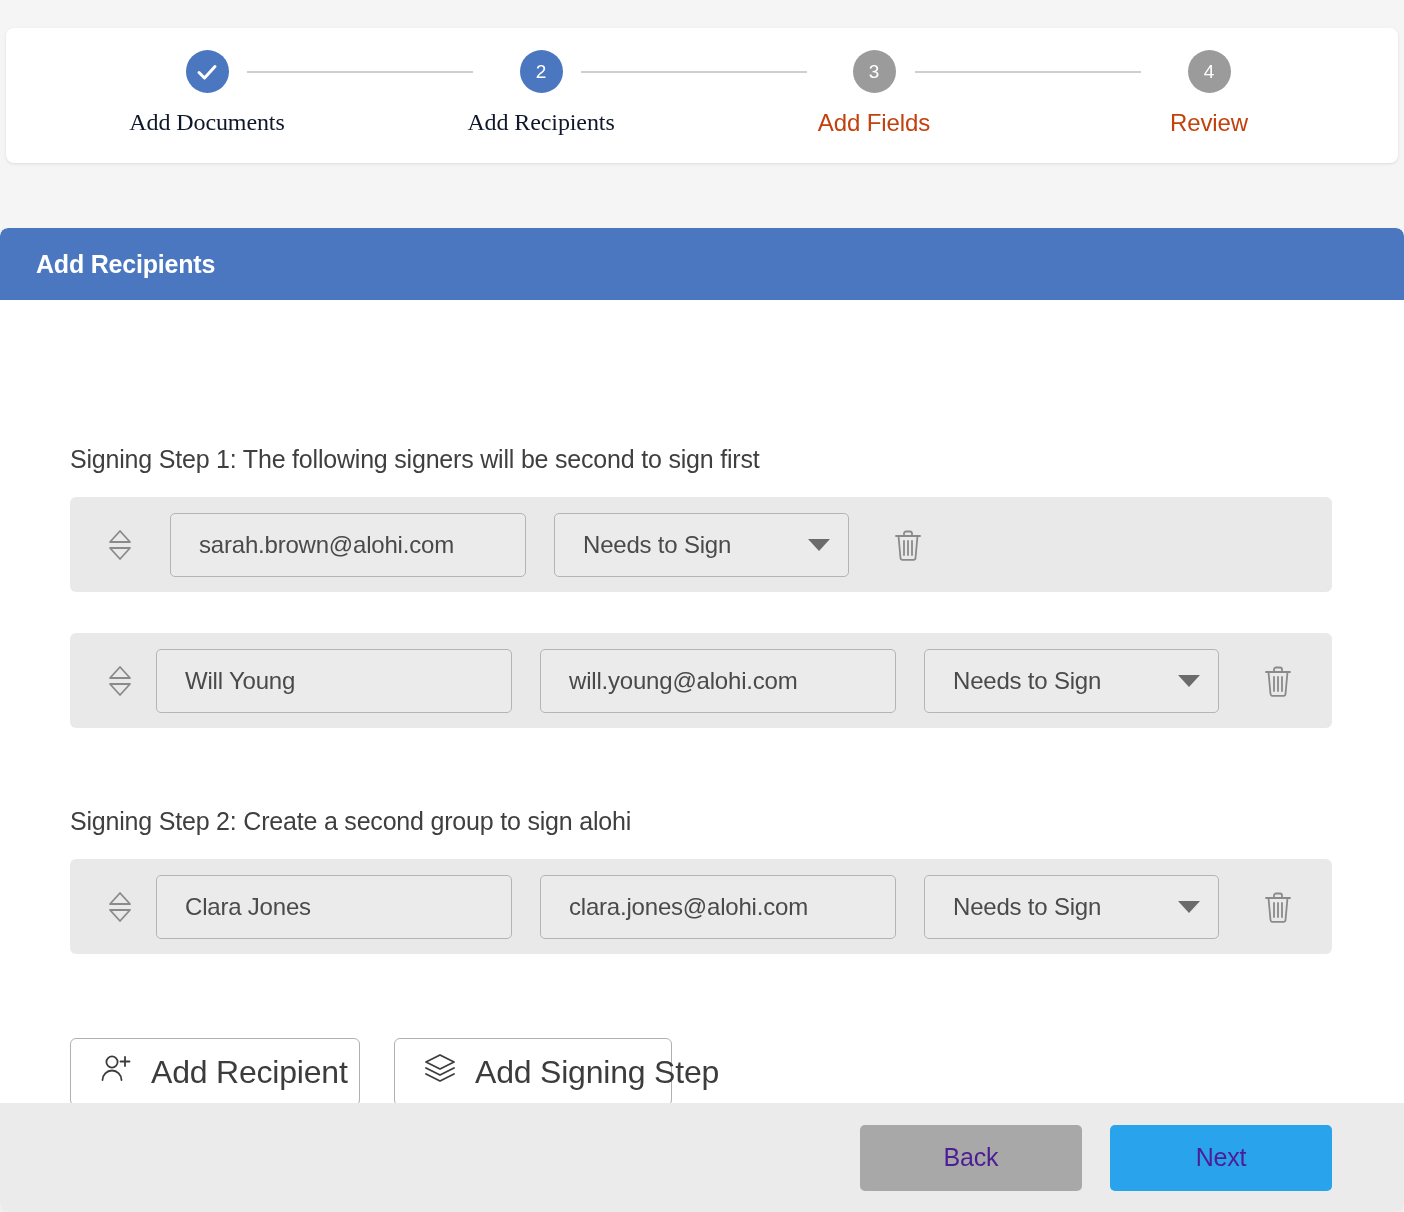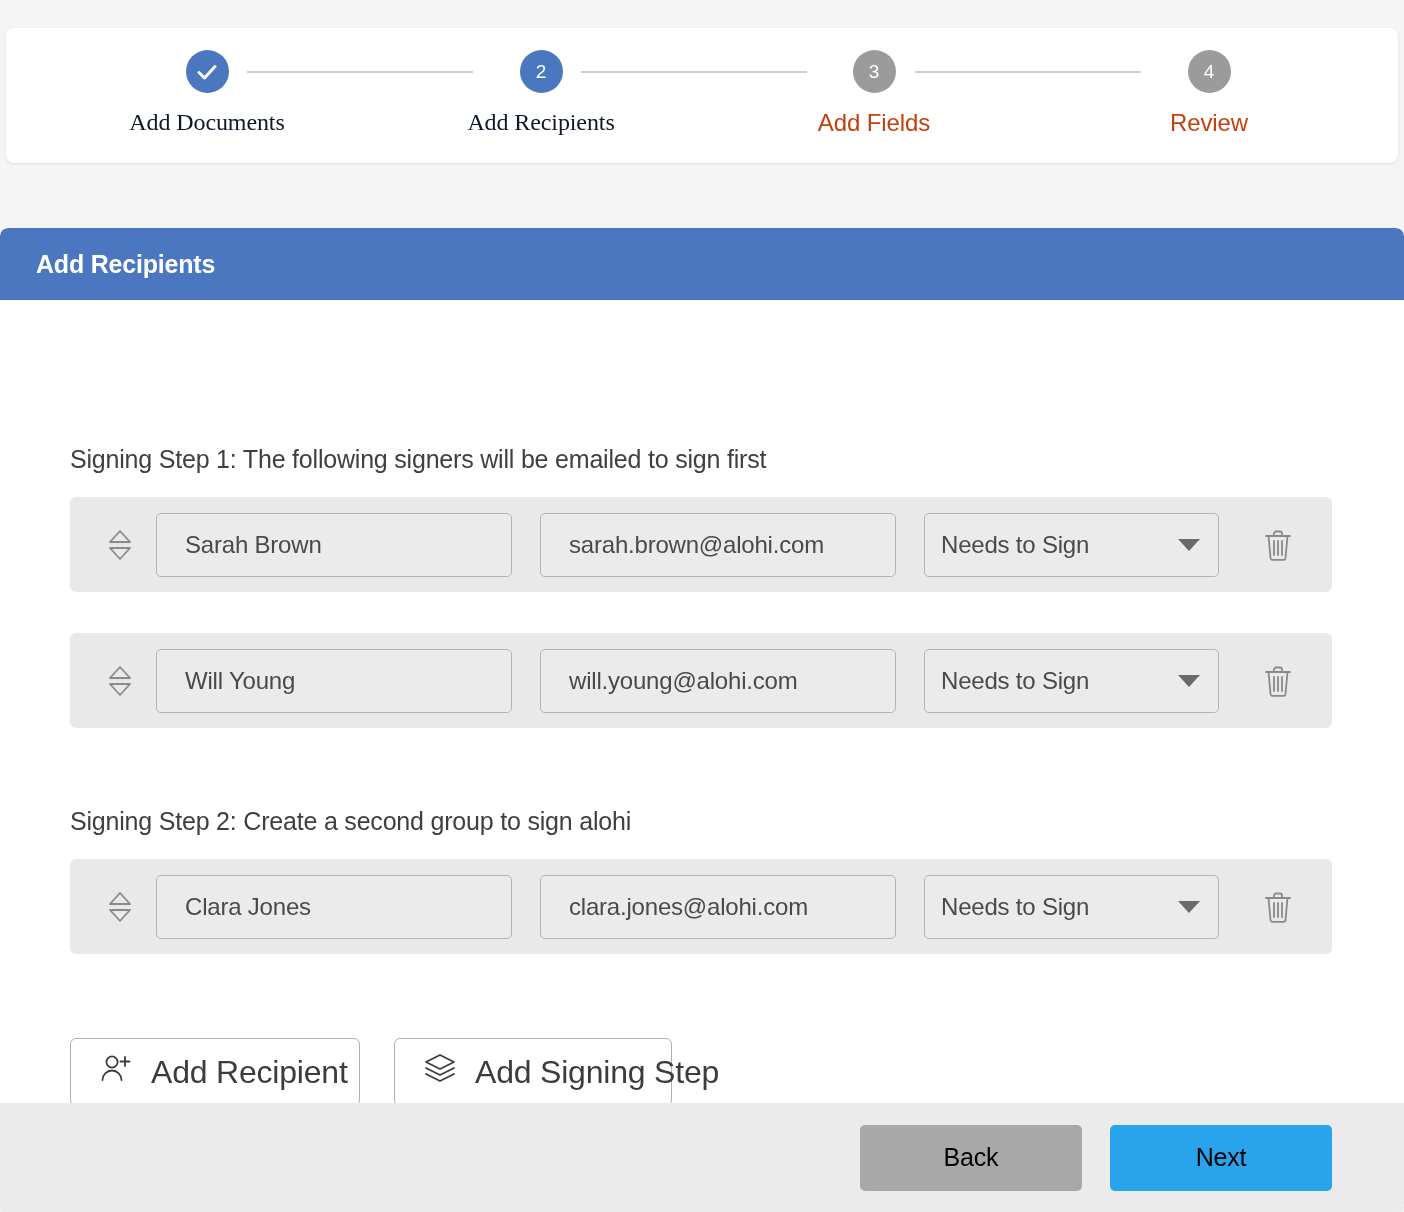--- a/index.html
+++ b/index.html
@@ -172,21 +172,21 @@
 
   .select {
     width: 295px;
     height: 64px;
     margin-left: 28px;
     background: #ebebeb;
     border: 1px solid #b4b4b4;
     border-radius: 5px;
     display: flex;
     align-items: center;
-    padding: 0 18px 0 16px;
+    padding: 0 18px 0 28px;
     font-size: 24px;
     color: #4a4a4a;
     letter-spacing: -0.2px;
     cursor: pointer;
   }
   .select-value { flex: 1; white-space: nowrap; }
   .caret {
     width: 0; height: 0;
     border-left: 11px solid transparent;
     border-right: 11px solid transparent;
@@ -242,21 +242,21 @@
     align-items: center;
     justify-content: flex-end;
     padding-right: 72px;
     gap: 28px;
   }
   .footer-btn {
     width: 222px;
     height: 66px;
     border: none;
     border-radius: 5px;
-    color: #000000;
+    color: #4c1d95;
     font-size: 25px;
     font-family: "Liberation Sans", sans-serif;
     letter-spacing: -0.2px;
     cursor: pointer;
   }
   .btn-back { background: #a8a8a8; }
   .btn-next { background: #29a3eb; }
 </style>
 </head>
 <body>
@@ -304,30 +304,29 @@
 </div>
 
 <div class="panel">
 
   <div class="panel-header">
     <span class="panel-header-title">Add Recipients</span>
   </div>
 
   <div class="panel-body">
 
-    <div class="section-title title-step1">Signing Step 1: The following signers will be emailed to sign first</div>
+    <div class="section-title title-step1">Signing Step 1: The following signers will be second to sign first</div>
 
     <div class="recipient-row row-1">
       <div class="drag-handle">
         <svg width="26" height="34" viewBox="0 0 26 34" fill="none" stroke="#8a8a8a" stroke-width="1.8" stroke-linejoin="round">
           <polygon points="13,3 23,14 3,14"></polygon>
           <polygon points="13,31 23,20 3,20"></polygon>
         </svg>
       </div>
-      <div class="field field-name">Sarah Brown</div>
       <div class="field field-email">sarah.brown@alohi.com</div>
       <div class="select">
         <span class="select-value">Needs to Sign</span>
         <span class="caret"></span>
       </div>
       <div class="delete-btn">
         <svg width="34" height="36" viewBox="0 0 34 36" fill="none" stroke="#8a8a8a" stroke-width="1.8" stroke-linecap="round" stroke-linejoin="round">
           <path d="M5 9 H29"></path>
           <path d="M13 9 V6.5 a2 2 0 0 1 2-2 h4 a2 2 0 0 1 2 2 V9"></path>
           <path d="M7.5 9 L9.5 31 a2 2 0 0 0 2 1.8 h11 a2 2 0 0 0 2-1.8 L26.5 9"></path>

